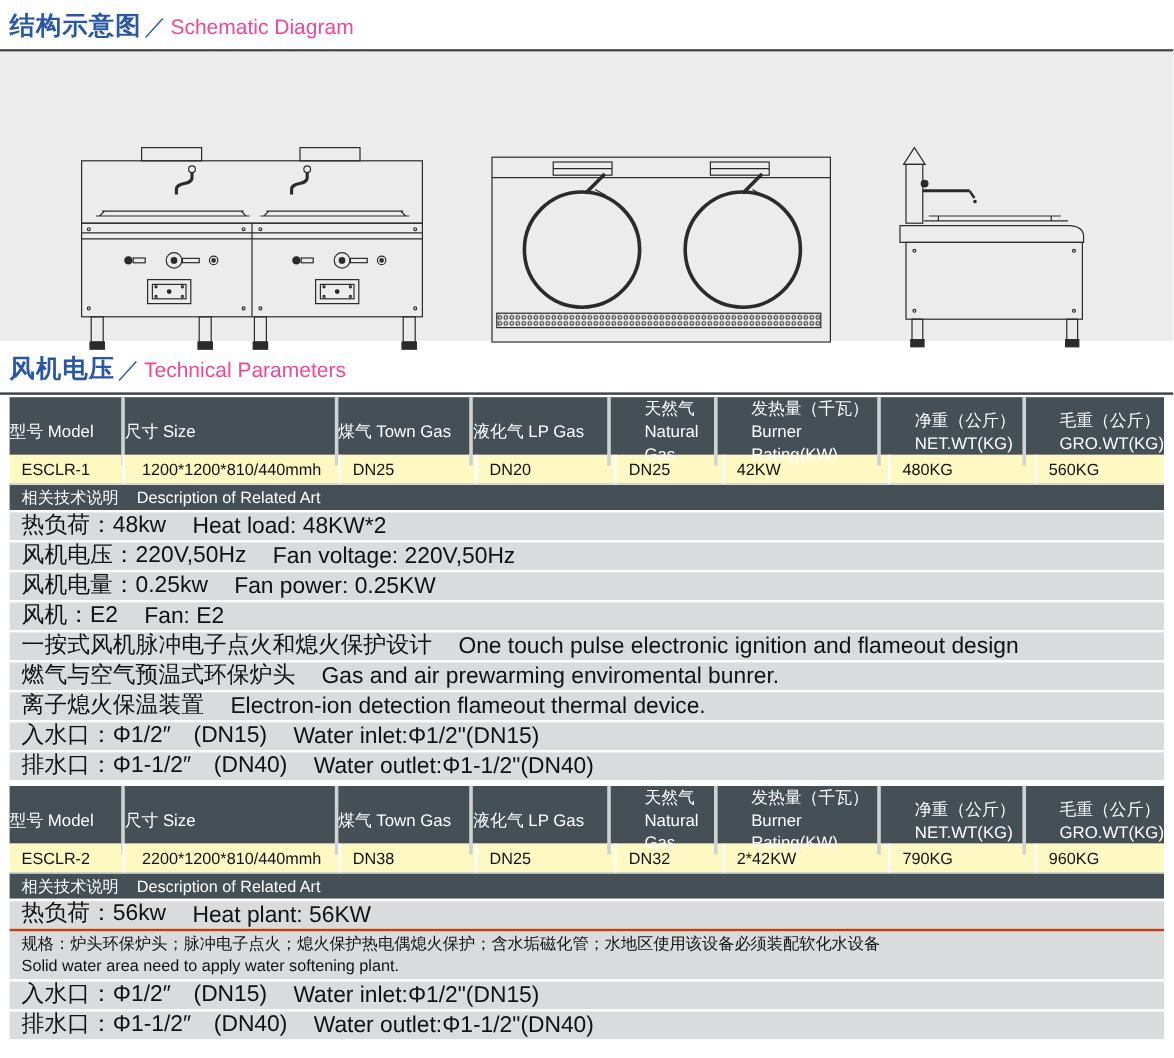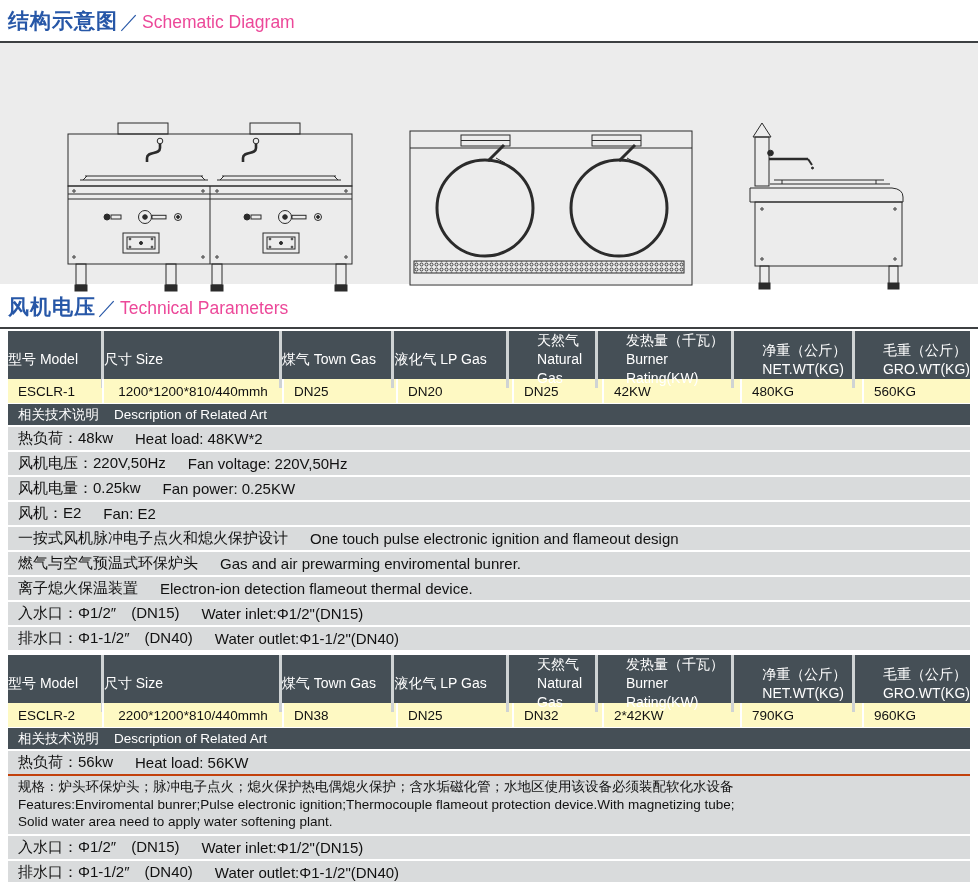--- a/index.html
+++ b/index.html
@@ -25,21 +25,21 @@
   .th.two{flex-direction:column;align-items:flex-start;justify-content:center;padding-left:28px;line-height:19px;}
   .thead .th + .th{border-left:3px solid #cfd3d4;}
   .trow{background:#fef9c3;height:24px;font-size:13.5px;}
   .td{display:flex;align-items:center;padding-left:10px;}
   .td.center{justify-content:center;padding-left:0;}
   .trow .td + .td{border-left:2px solid #fff;}
   .subhead{background:#454f56;color:#fff;height:21px;display:flex;align-items:center;
     padding-left:10px;font-size:13.5px;border-top:1px solid #fff;}
   .subhead .en{margin-left:15px;}
   .spec-row{background:#d9dbdc;border-top:2px solid #fff;height:23px;display:flex;
-    align-items:center;padding-left:10px;font-size:15px;}
+    align-items:flex-end;padding-left:10px;font-size:19px;}
   .spec-row .en{margin-left:22px;}
   .feature-row{background:#d9dbdc;border-top:2px solid #c2410c;padding:2px 10px 3px 10px;
     font-size:13.5px;line-height:17.5px;}
   .tbl2{margin-top:5px;}
   .t1{margin-top:2px;}
 </style>
 </head>
 <body>
 
 <div class="page">
@@ -304,25 +304,24 @@
       <div class="td">2*42KW</div>
       <div class="td">790KG</div>
       <div class="td">960KG</div>
     </div>
     <div class="subhead">
       <span>相关技术说明</span>
       <span class="en">Description of Related Art</span>
     </div>
     <div class="spec-row">
         <span>热负荷：56kw</span>
-        <span class="en">Heat load: 56KW</span>
+        <span class="en">Heat plant: 56KW</span>
       </div>
     <div class="feature-row">
       <div>规格：炉头环保炉头；脉冲电子点火；熄火保护热电偶熄火保护；含水垢磁化管；水地区使用该设备必须装配软化水设备</div>
-      <div>Features:Enviromental bunrer;Pulse electronic ignition;Thermocouple flameout protection device.With magnetizing tube;</div>
       <div>Solid water area need to apply  water softening plant.</div>
     </div>
     <div class="spec-row">
         <span>入水口：Φ1/2″　(DN15)</span>
         <span class="en">Water inlet:Φ1/2"(DN15)</span>
       </div>
     <div class="spec-row">
         <span>排水口：Φ1-1/2″　(DN40)</span>
         <span class="en">Water outlet:Φ1-1/2"(DN40)</span>
       </div>

